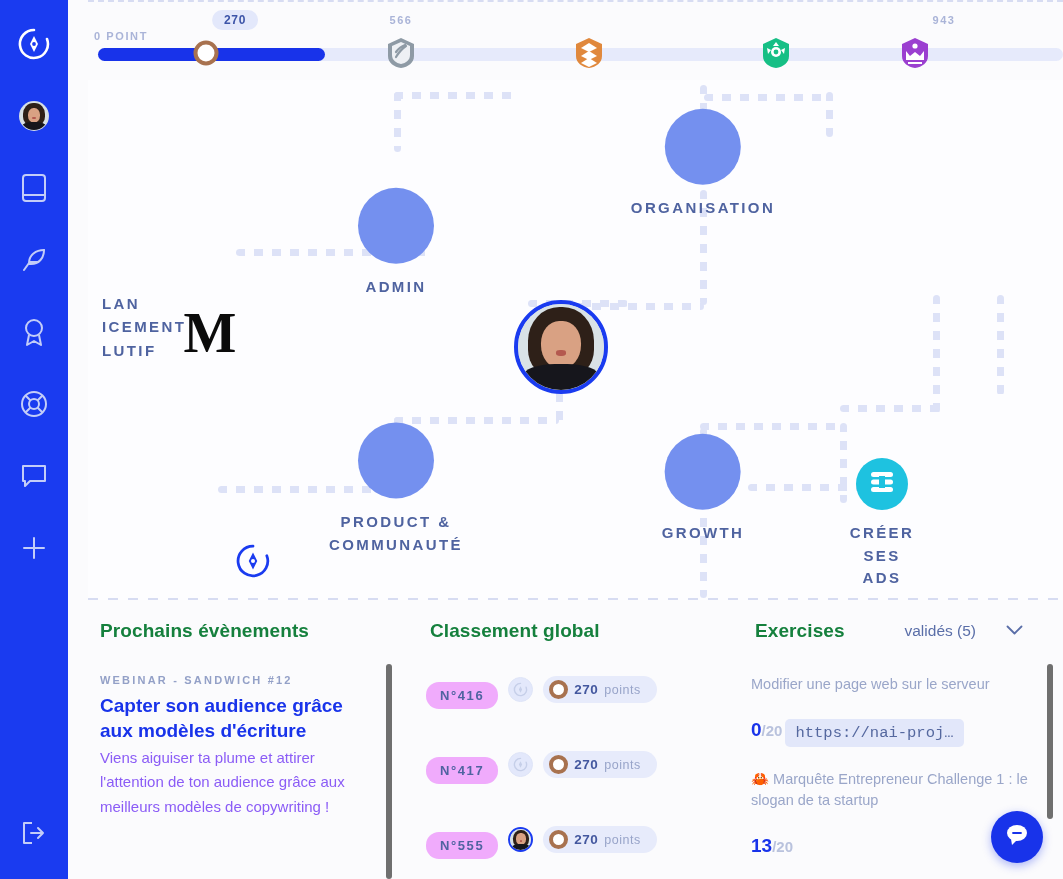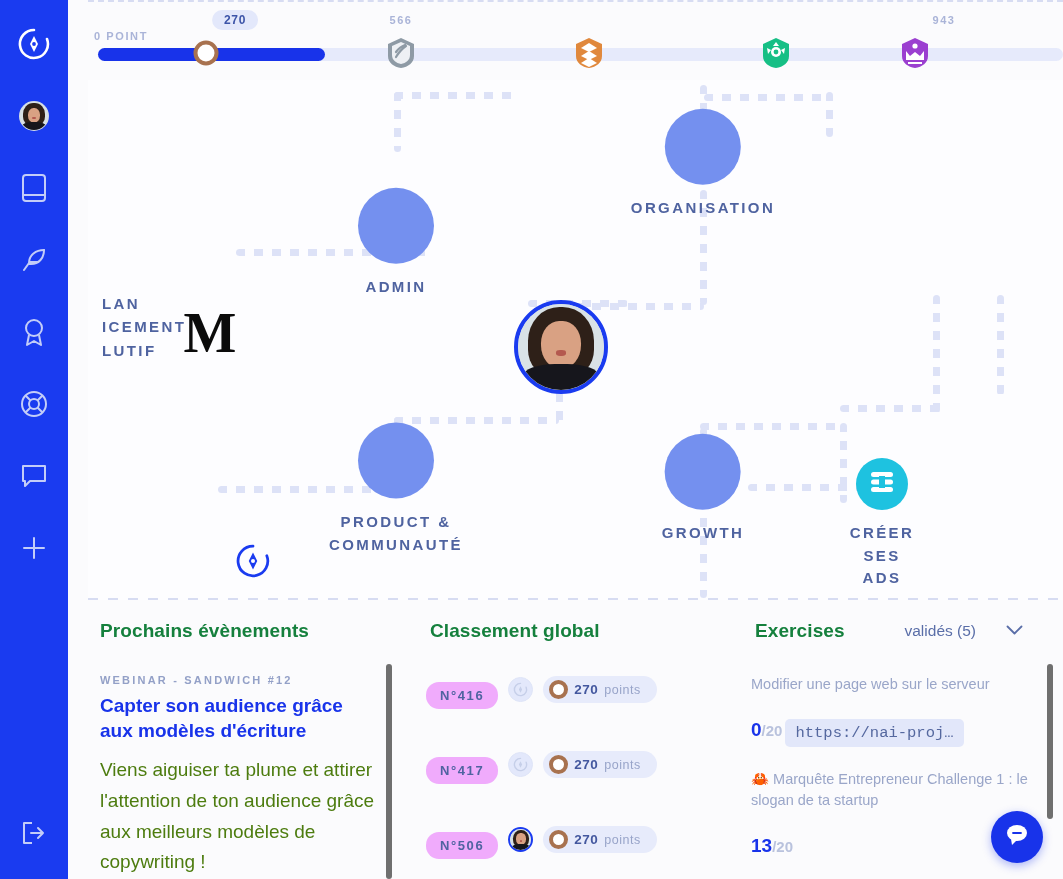--- a/index.html
+++ b/index.html
@@ -168,21 +168,21 @@
   }
 
   .ev-kicker{
     font-size:11px; font-weight:700; letter-spacing:2.2px; color:#93a0c7;
     margin-top:22px;
   }
   .ev-title{
     font-size:19px; font-weight:700; color:#1833ea; line-height:1.32; margin-top:7px;
   }
   .ev-desc{
-    font-size:19px; color:#4d7c0f; line-height:1.62; margin-top:12px;
+    font-size:15px; color:#8b5cf6; line-height:1.62; margin-top:3px;
   }
 
   .rank-row{
     display:flex; align-items:center; gap:10px; height:75px;
   }
   .rank-pos{
     background:#f0abfc; border-radius:13px; padding:6px 14px;
     font-size:13px; font-weight:700; letter-spacing:1.6px; color:#4f63a0;margin-top:12px;
   }
   .rank-av{
@@ -498,21 +498,21 @@
               </svg>
           </span>
           <span class="rank-pts">
             <span class="pts-ring"></span>
             <span class="pts-num">270</span>
             <span class="pts-unit">points</span>
           </span>
         </div>
 
         <div class="rank-row">
-          <span class="rank-pos">N°506</span>
+          <span class="rank-pos">N°555</span>
           <span class="rank-av" style="border:2px solid #1a3bf0">
             <span class="face">
                 <span class="hair"></span>
                 <span class="skin"></span>
                 <span class="mouth"></span>
                 <span class="body"></span>
               </span>
           </span>
           <span class="rank-pts">
             <span class="pts-ring"></span>

